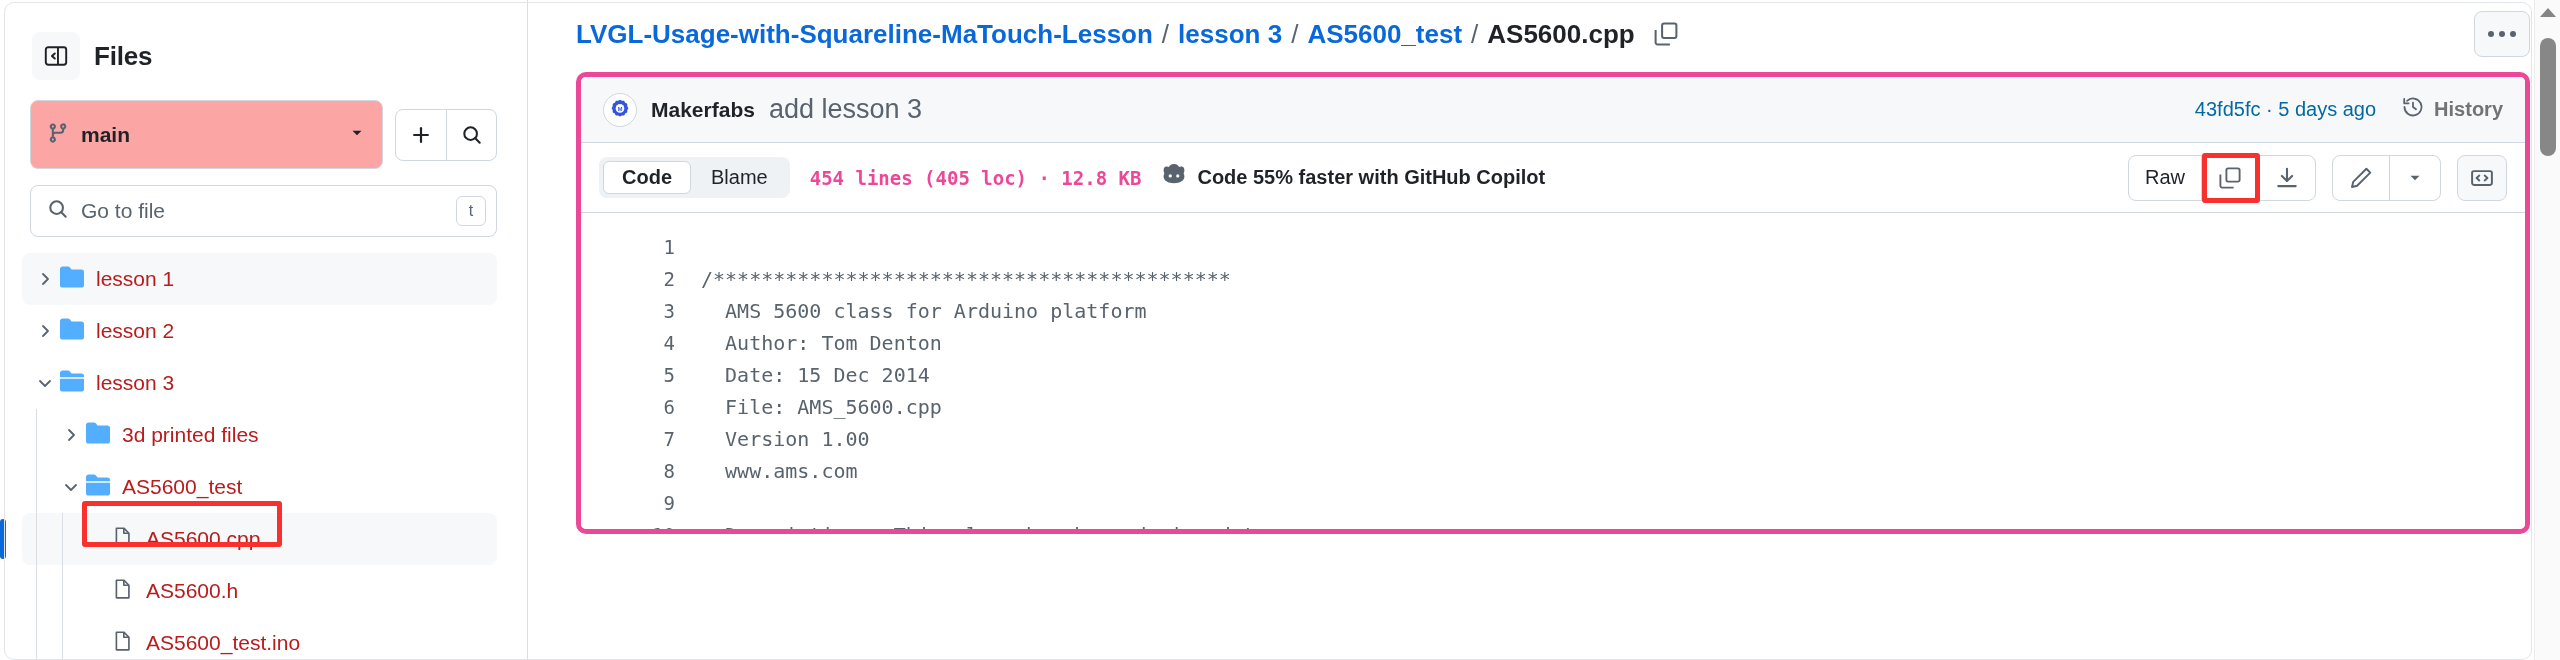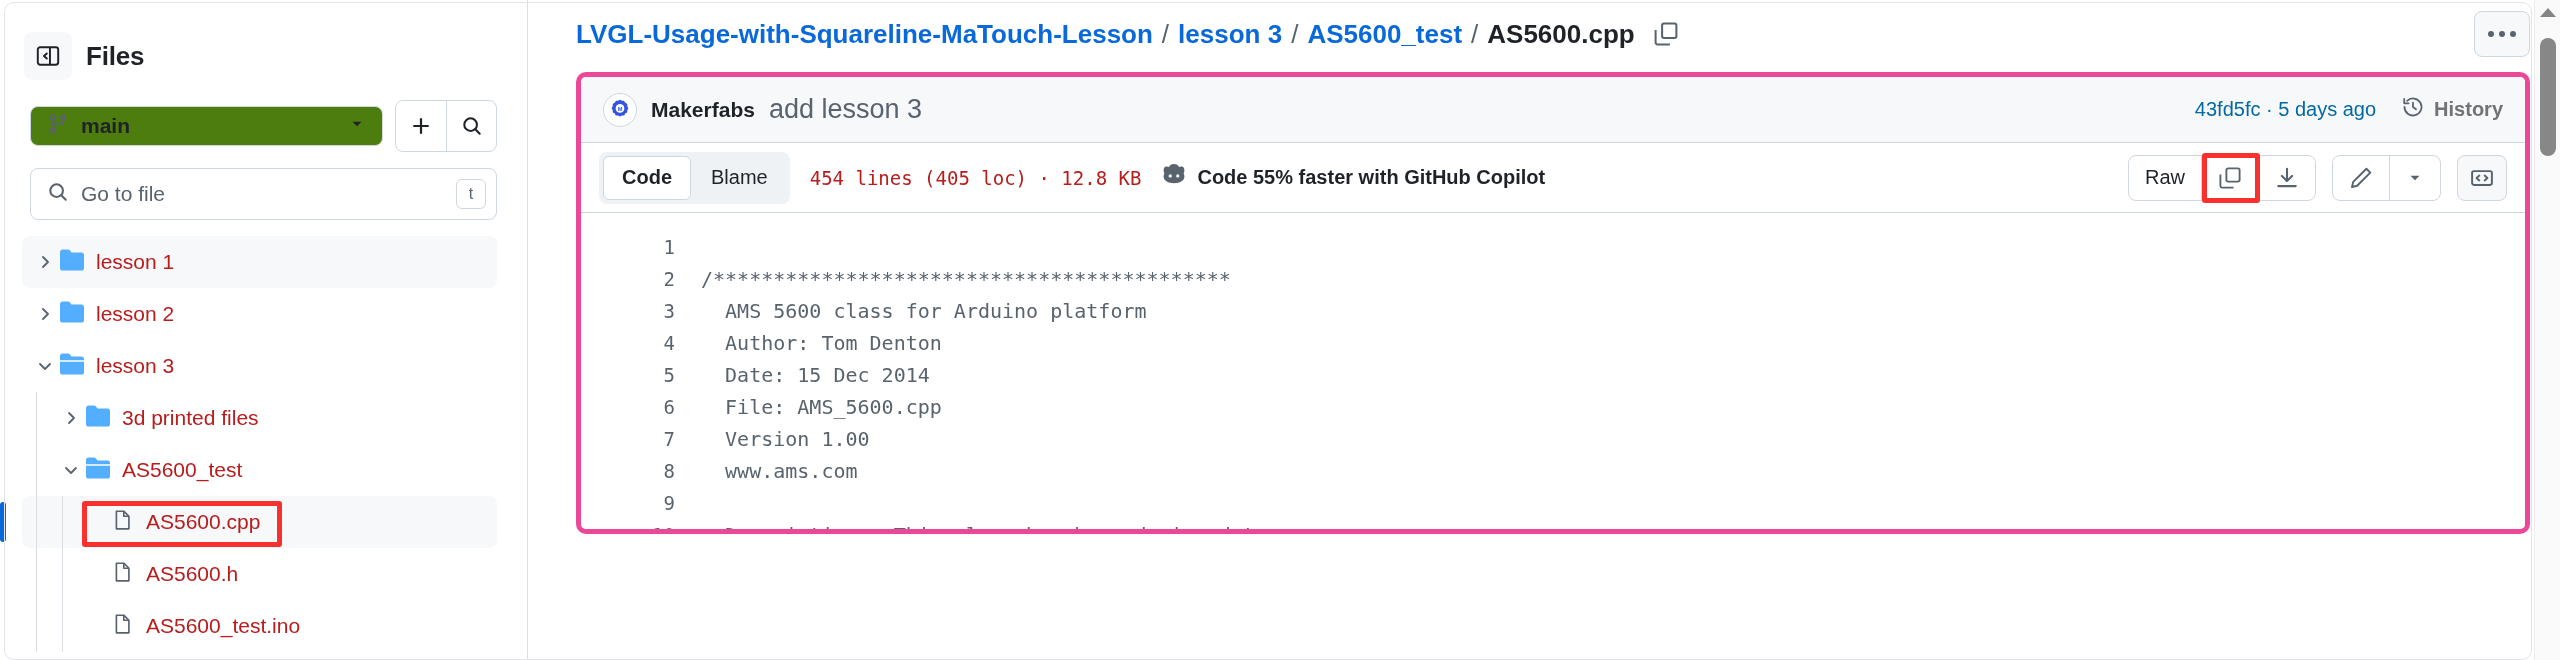--- a/index.html
+++ b/index.html
@@ -24,21 +24,21 @@
     position: relative;
     border-right: 1px solid #d8dee4;
     background: #ffffff;
     padding-top: 8px;
   }
 
   .files-header {
     display: flex;
     align-items: center;
     gap: 14px;
-    padding: 22px 0 0 24px;
+    padding: 22px 0 0 32px;
     height: 74px;
   }
   .panel-toggle {
     width: 48px; height: 48px;
     border-radius: 8px;
     background: #f6f8fa;
     display: flex; align-items: center; justify-content: center;
     cursor: pointer;
   }
   .files-title {
@@ -49,24 +49,24 @@
   }
 
   .branch-row {
     display: flex;
     align-items: center;
     gap: 12px;
     padding: 18px 30px 0 30px;
   }
   .branch-select {
     flex: 1;
-    height: 40px;
-    border: 1px solid #d0d7de;
-    border-radius: 8px;
-    background: #4d7c0f;
+    height: 69px;
+    border: 1px solid #d0d7de;
+    border-radius: 8px;
+    background: #fca5a5;
     display: flex;
     align-items: center;
     padding: 0 16px;
     gap: 12px;
     cursor: pointer;
   }
   .branch-name {
     font-size: 21px;
     font-weight: 600;
     color: #1f2328;
@@ -264,38 +264,39 @@
   }
   .segmented {
     display: flex;
     background: #eff2f5;
     border-radius: 8px;
     padding: 4px;
     gap: 2px;
   }
   .seg {
     padding: 0 18px;
-    height: 44px;
+    height: 33px;
     display: flex; align-items: center;
     font-size: 20px;
     color: #1f2328;
     border-radius: 6px;
     cursor: pointer;
     font-weight: 400;
   }
   .seg.active {
     background: #fff;
     border: 1px solid #d0d7de;
     font-weight: 600;
   }
   .lineinfo {
     font-family: "DejaVu Sans Mono", "Liberation Mono", monospace;
     font-size: 19px;
-    color: #b91c1c;
+    color: #ec4899;
     white-space: nowrap;
+    font-weight: bold;
   }
   .copilot {
     display: flex; align-items: center; gap: 10px;
     font-size: 20px; color: #1f2328; font-weight: 600;
     cursor: pointer;
   }
   .toolbar-right {
     margin-left: auto;
     display: flex; align-items: center; gap: 16px;
     position: relative;

